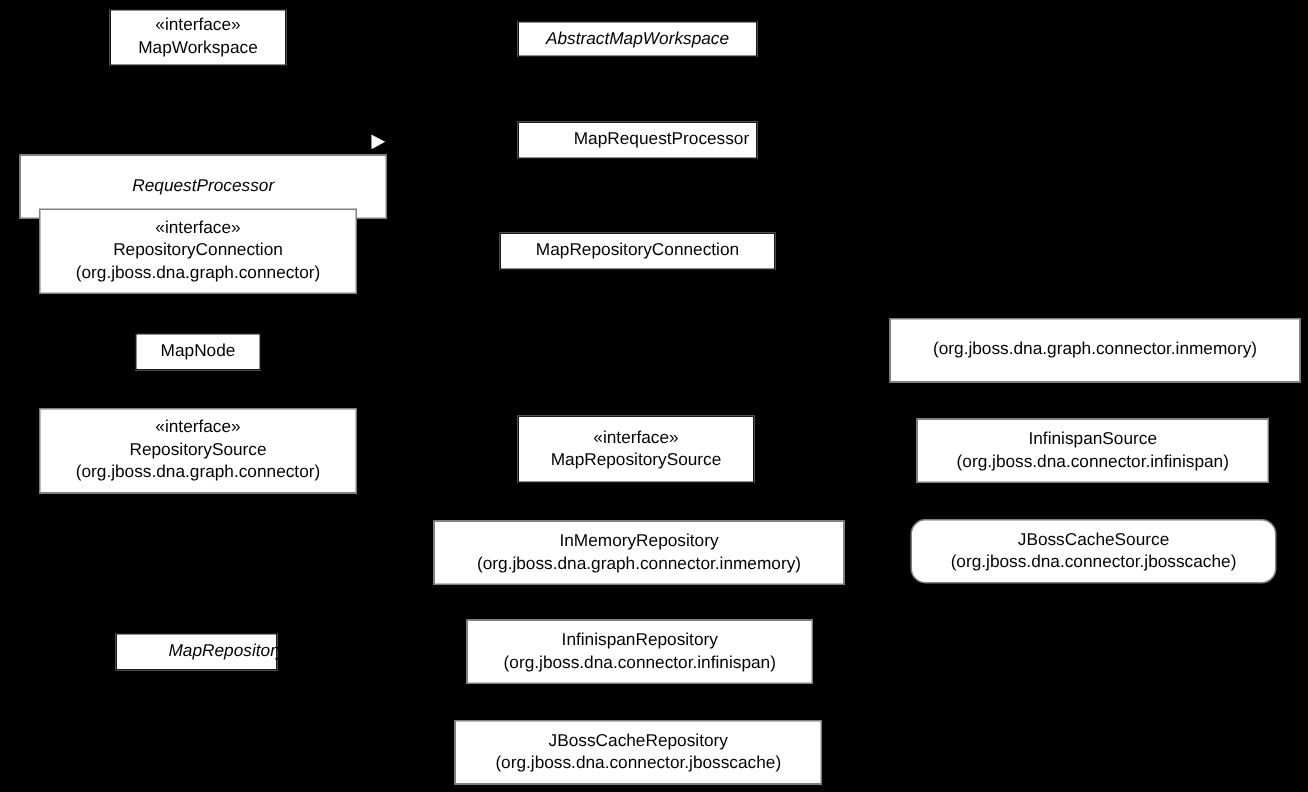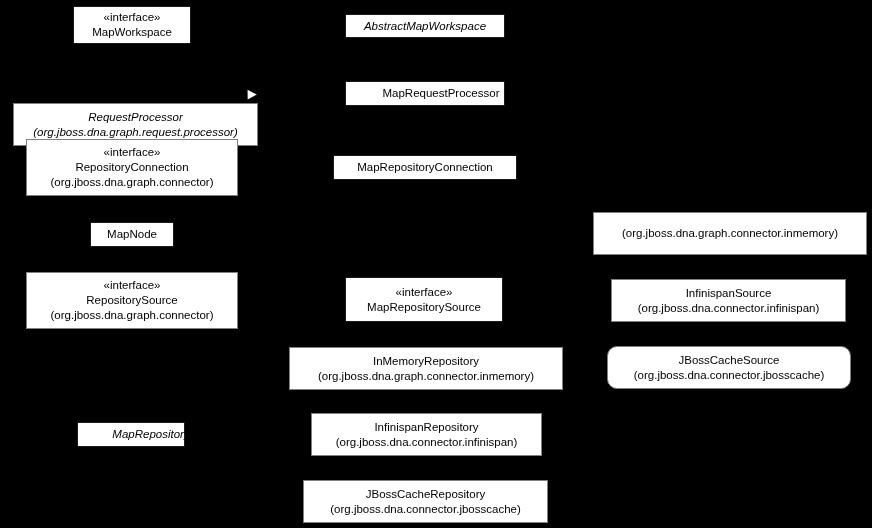--- a/index.html
+++ b/index.html
@@ -77,21 +77,20 @@
   <div id="nodes-layer">
       <div class="node dark" style="left: 73px; top: 6px; width: 118px; height: 38px;">
         <span class="line stereo">«interface»</span>
         <span class="line name">MapWorkspace</span>
       </div>
       <div class="node dark abstract" style="left: 345px; top: 14px; width: 160px; height: 24px;">
         <span class="line name">AbstractMapWorkspace</span>
       </div>
       <div class="node gray abstract" style="left: 13px; top: 73px; width: 245px; height: 43px; margin-top: 30px;">
         <span class="line name">RequestProcessor</span>
-        <span class="line pkg">(org.jboss.dna.graph.request.processor)</span>
       </div>
       <div class="node dark" style="left: 345px; top: 81px; width: 160px; height: 25px; padding-left: 32px;">
         <span class="line name">MapRequestProcessor</span>
       </div>
       <div class="node gray" style="left: 26px; top: 139px; width: 212px; height: 57px;">
         <span class="line stereo">«interface»</span>
         <span class="line name">RepositoryConnection</span>
         <span class="line pkg">(org.jboss.dna.graph.connector)</span>
       </div>
       <div class="node dark" style="left: 333px; top: 155px; width: 184px; height: 25px; align-items: center;">

